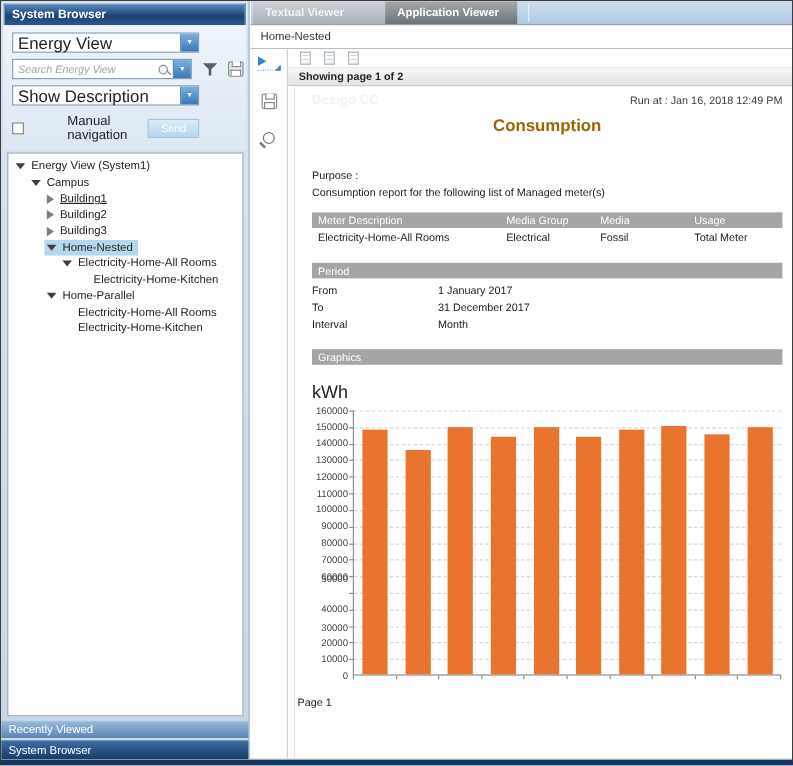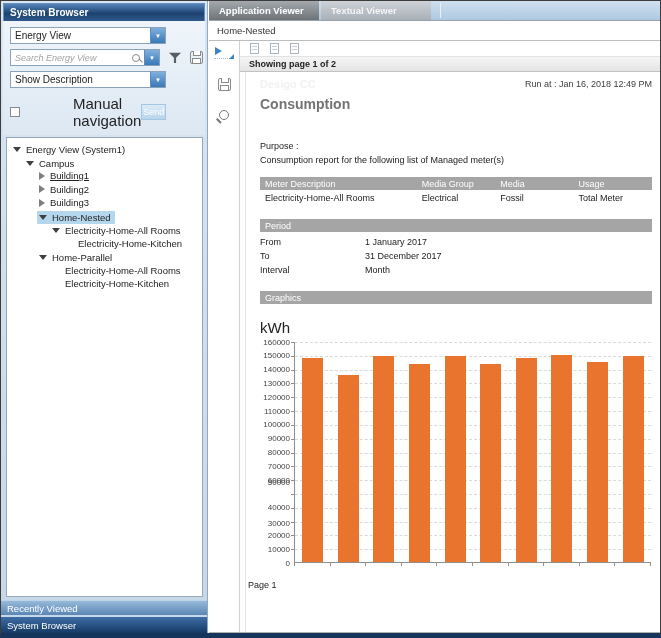--- a/index.html
+++ b/index.html
@@ -13,21 +13,21 @@
              background:linear-gradient(180deg,#d9e5f1,#c6d7e8);
              border-right:1px solid #8fa9c2; display:flex; flex-direction:column; }
   .sb-header { height:18px; margin:2px 2px 0 2px; padding-left:6px;
                background:linear-gradient(180deg,#5585bb 0%,#1c4270 55%,#2e588c 100%);
                color:#fff; font-size:10px; font-weight:bold; display:flex; align-items:center;
                border:1px solid #6390c0; border-bottom:0; }
   .sb-controls { padding:6px 6px 6px 7px; background:linear-gradient(180deg,#eef4fa,#dde8f3);
                  display:flex; flex-direction:column; gap:5px; margin:0 2px; }
   .combo { width:156px; height:17px; background:#fff; border:1px solid #8aa2ba;
            display:flex; align-items:center; }
-  .combo-text { flex:1; font-size:10px; color:#222; padding-left:4px; overflow:hidden; white-space:nowrap; }
+  .combo-text { flex:1; font-size:14px; color:#222; padding-left:4px; overflow:hidden; white-space:nowrap; }
   .combo-btn { width:15px; height:100%; background:linear-gradient(180deg,#7fb0dd,#3a78b7);
                color:#fff; font-size:6px; display:flex; align-items:center; justify-content:center;
                border-left:1px solid #5a8cc0; cursor:pointer; }
   .search-row { display:flex; align-items:center; gap:9px; }
   .search-box { width:156px; height:17px; background:#fff; border:1px solid #8aa2ba;
                 display:flex; align-items:center; }
   .search-box input { flex:1; min-width:0; border:0; outline:0; background:transparent;
                       font-family:inherit; font-size:9px; font-style:italic; color:#555; padding-left:4px; }
   .search-box input::placeholder { color:#a2a2a2; font-style:italic; }
   .mag { width:8px; height:8px; border:1.4px solid #8b8b8b; border-radius:50%;
@@ -37,21 +37,21 @@
   .funnel { width:12px; height:12px; background:#565e66; flex:none;
             clip-path:polygon(0% 10%,100% 10%,59% 52%,59% 96%,41% 96%,41% 52%); }
   .floppy { width:13px; height:13px; border:1.4px solid #8a8a8a; border-radius:2px;
             position:relative; background:transparent; flex:none; }
   .floppy::before { content:""; position:absolute; left:2px; top:-1px; width:6px; height:4px;
                     border:1px solid #8a8a8a; border-top:0; background:#fff; }
   .floppy::after { content:""; position:absolute; left:1px; bottom:0; width:7px; height:4px;
                    border:1px solid #8a8a8a; border-bottom:0; background:#fff; }
   .nav-row { display:flex; align-items:center; width:156px; margin-top:2px; }
   .checkbox { width:10px; height:10px; border:1px solid #8a8a8a; background:#fff; flex:none; cursor:pointer; }
-  .cb-label { font-size:15px; color:#222; margin-left:22px;padding-left:31px; }
+  .cb-label { font-size:11px; color:#222; margin-left:5px;padding-left:31px; }
   .send-btn { margin-left:auto; width:56px; height:16px; border:1px solid #a4c6e2;
               background:linear-gradient(180deg,#dcebf7,#b7d5ec); color:#fdfeff; font-size:9px;
               font-family:inherit; }
   .tree-box { flex:1; margin:2px 4px 3px 5px; background:#fff; border:1px solid #98a8b8;
               overflow:hidden; padding-top:4px; }
   .tree-row { height:13.5px; line-height:13px; font-size:9.5px; color:#222; white-space:nowrap; }
   .tree-inner { display:inline-flex; align-items:center; padding:0 4px 0 2px; height:13px; }
   .tree-inner.selected { background:#b5d7ee; }
   .twisty { display:inline-block; margin-right:5px; flex:none; }
   .twisty.expanded { width:0; height:0; border-left:4px solid transparent;
@@ -95,21 +95,21 @@
   .mini-icon::after { content:""; position:absolute; left:1px; right:1px; top:2px; height:6px;
                       background:repeating-linear-gradient(180deg,#c7ced5 0 1px,transparent 1px 3px); }
   .page-status { height:15px; background:linear-gradient(180deg,#f5f5f5,#e4e4e4);
                  border-bottom:1px solid #c2c2c2; display:flex; align-items:center;
                  padding-left:9px; font-size:9px; font-weight:bold; color:#222; }
   .report-scroll { flex:1; background:#fff; overflow:hidden; }
   .page { height:100%; margin-left:5px; border-left:1px solid #e4e4e4; position:relative;
           padding:7px 8px 0 14px; }
   .watermark { position:absolute; left:14px; top:6px; font-size:11px; font-weight:bold; color:#f1f1f1; }
   .run-at { text-align:right; font-size:9px; color:#3c3c3c; }
-  .rpt-title { font-size:14px; font-weight:bold; color:#737373; margin-top:7px; }
+  .rpt-title { text-align:center; font-size:14px; font-weight:bold; color:#a16207; margin-top:7px; }
   .purpose { margin-top:27px; font-size:9px; color:#222; line-height:14px; }
   .meter-table { margin-top:10px; }
   .grid4 { display:grid; grid-template-columns:40% 20% 20% 20%; }
   .mt-head { background:#a5a5a5; color:#fff; font-size:9px; }
   .mt-head > div { padding:1.5px 5px; }
   .mt-row { font-size:9px; color:#222; }
   .mt-row > div { padding:2.5px 5px; }
   .section-bar { background:#a5a5a5; color:#fff; font-size:9px; padding:1.5px 5px; margin-top:14px; }
   .period-rows { margin-top:3px; font-size:9px; color:#222; }
   .p-row { display:grid; grid-template-columns:105px auto; line-height:14px; }
@@ -204,22 +204,22 @@
         <div class="tree-row"><span class="tree-inner" style="margin-left: 56px;">
             <span>Electricity-Home-Kitchen</span>
           </span></div>
       </div>
     <div class="collapsed-bar light">Recently Viewed</div>
     <div class="collapsed-bar dark">System Browser</div>
   </aside>
 
   <main class="viewer">
     <div class="tabbar">
+      <div class="tab inactive">Textual Viewer</div>
       <div class="tab active">Application Viewer</div>
-      <div class="tab inactive">Textual Viewer</div>
       <span class="tab-sep"></span>
     </div>
     <div class="title-row">
       <span>Home-Nested</span>
     </div>
     <div class="viewer-body">
       <div class="vtoolbar">
         <div class="run-icon">
           <span class="run-tri"></span>
           <span class="run-corner"></span>

